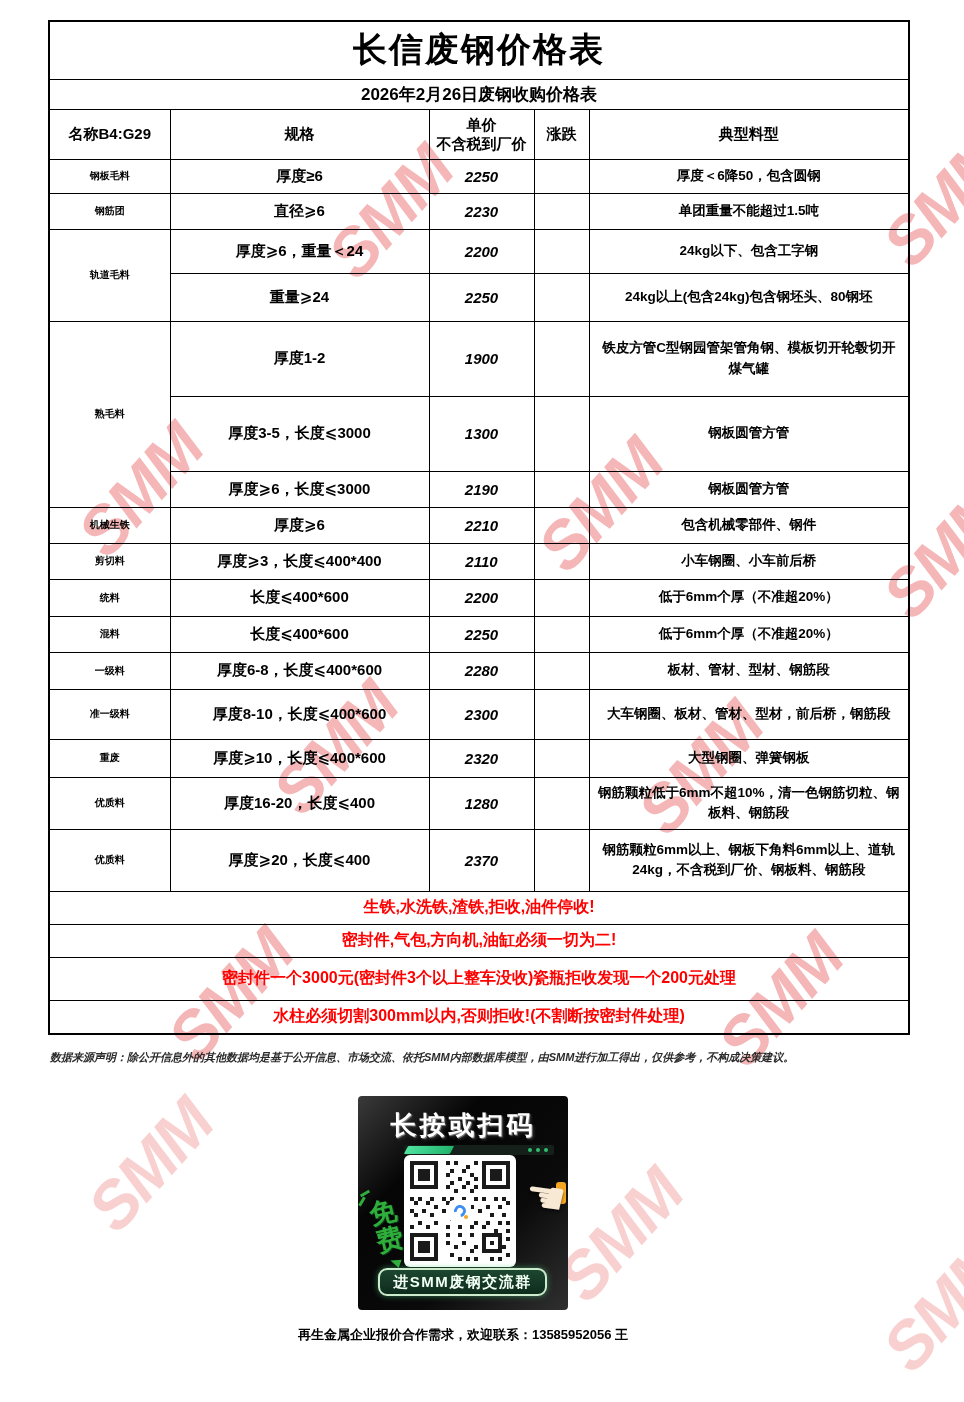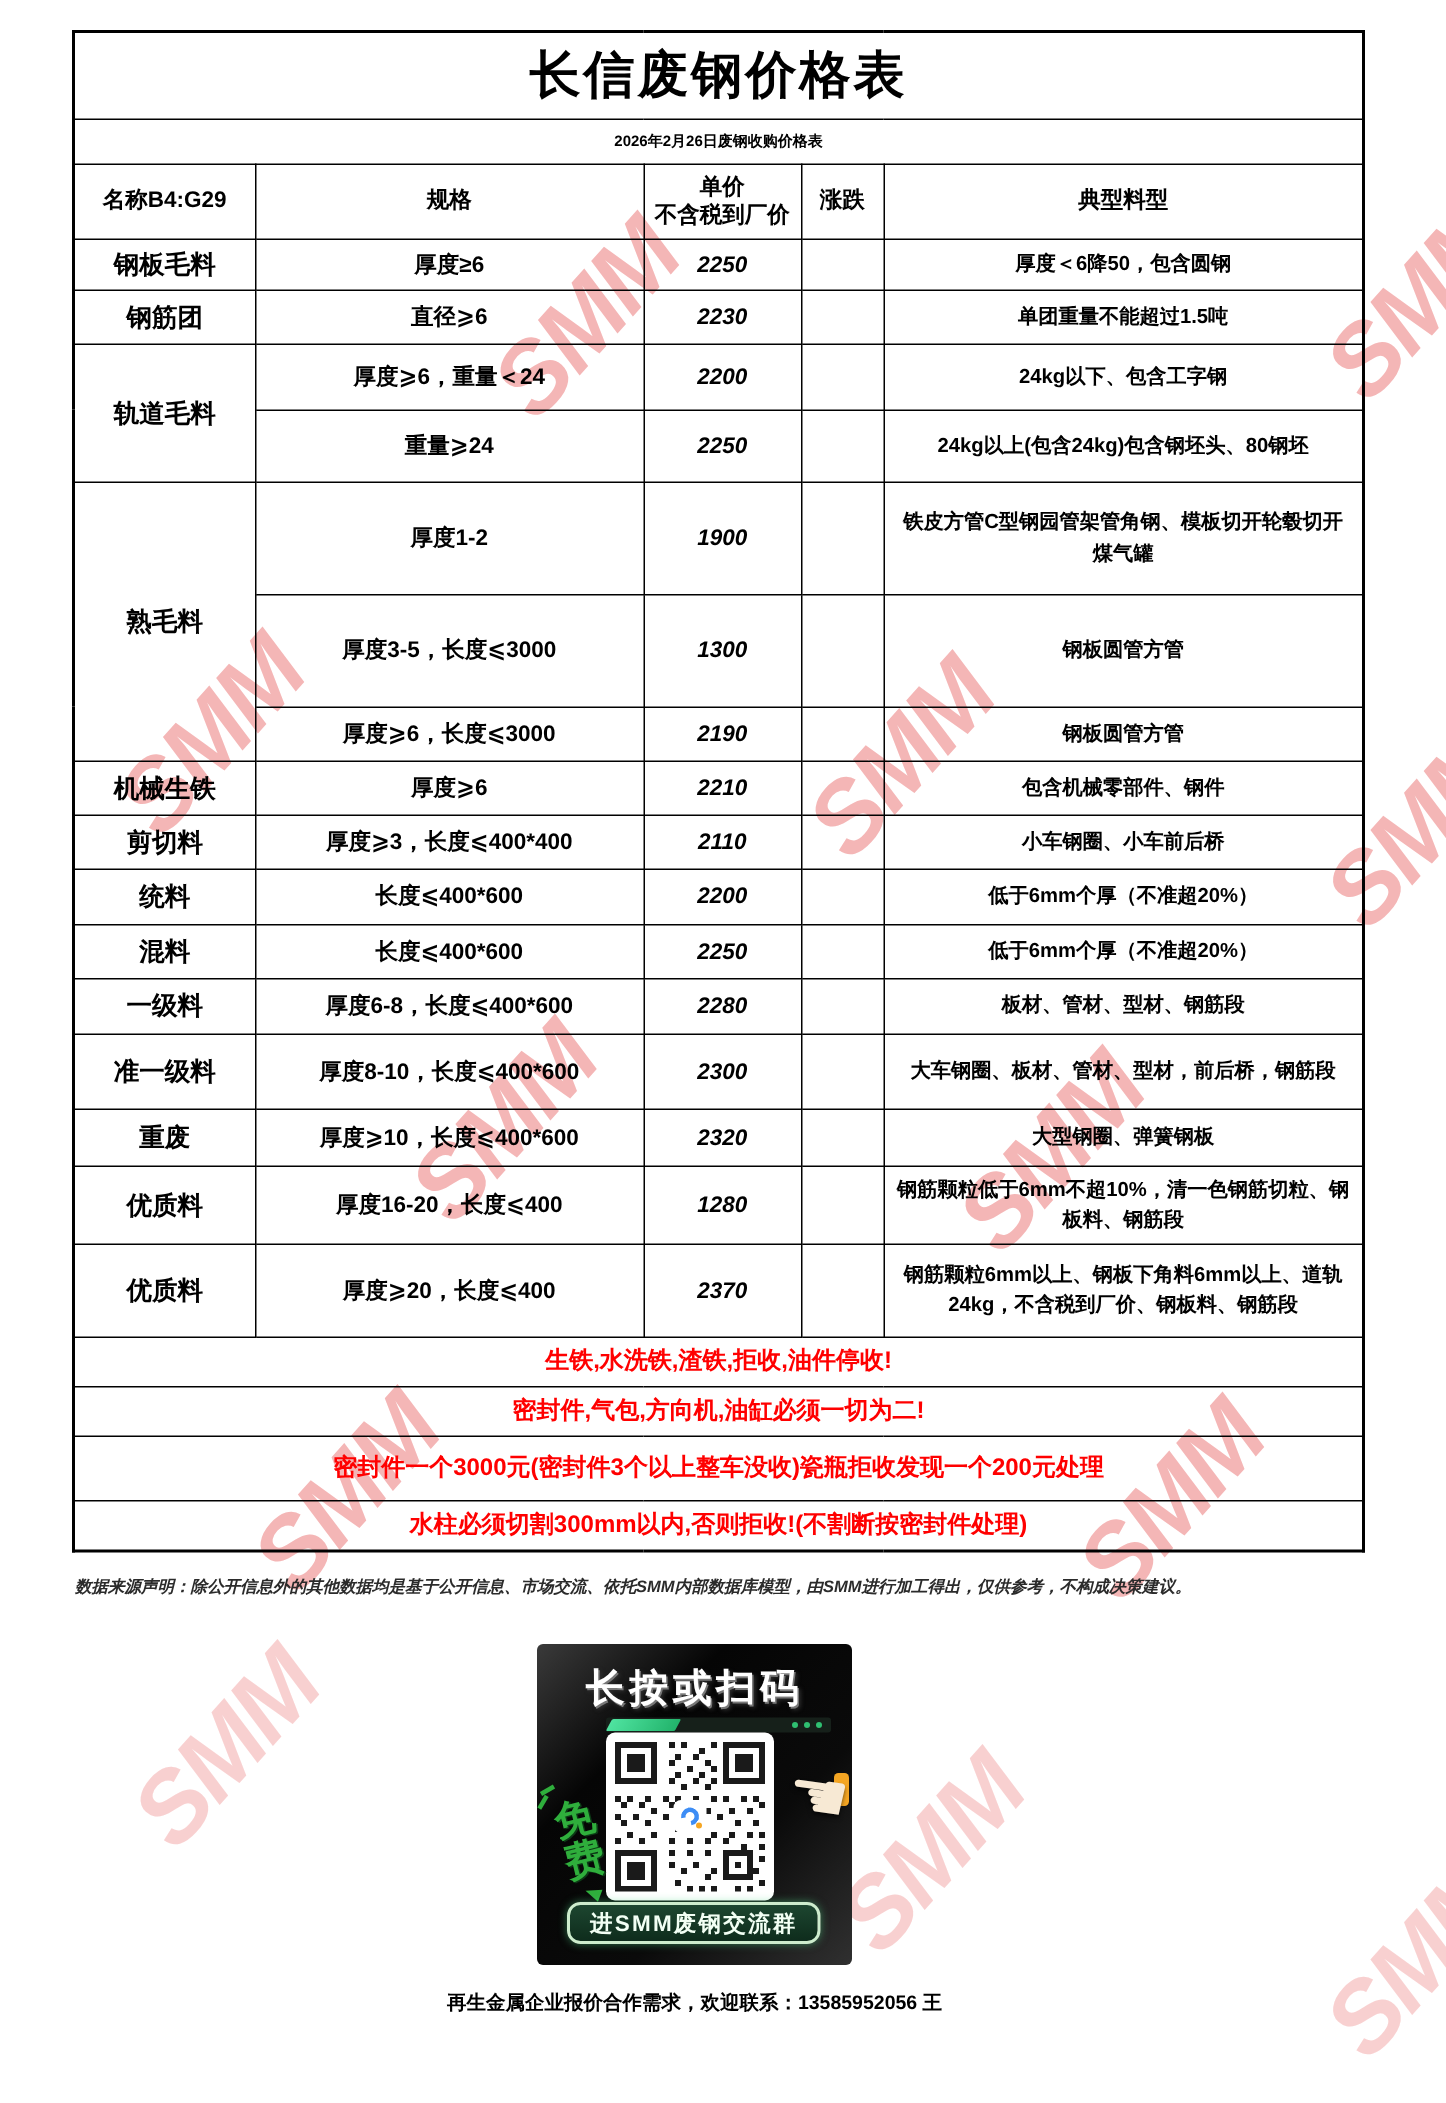--- a/index.html
+++ b/index.html
@@ -13,23 +13,23 @@
     position:absolute;font-style:italic;font-weight:800;font-size:66px;letter-spacing:-2px;
     color:#f2a4a4;opacity:.8;transform:translate(-50%,-50%) rotate(-48deg);white-space:nowrap;
     font-family:"Liberation Sans","DejaVu Sans",sans-serif;
   }
   .wm.light{color:#f8cccc;opacity:.9;}
   
   .sheet{position:absolute;left:48px;top:20px;width:945px;z-index:1;}
   table.price{border-collapse:collapse;width:860px;table-layout:fixed;border:2px solid #000;background:transparent;}
   table.price td{border:1px solid #000;text-align:center;vertical-align:middle;font-weight:700;padding:2px 6px;overflow:hidden;}
   .title-row td{font-size:34px;letter-spacing:2px;}
-  .subtitle-row td{font-size:10px;font-weight:700;}
+  .subtitle-row td{font-size:17px;font-weight:700;}
   .head-row td{font-size:15px;line-height:1.3;}
-  .c-name{font-size:17px;}
+  .c-name{font-size:10px;}
   .c-spec{font-size:15px;}
   .c-price{font-size:15px;font-style:italic;}
   .c-typ{font-size:13.5px;line-height:1.5;}
   .note-row td{color:#ff0000;font-size:16px;}
   
   .disclaimer{
     position:absolute;left:50px;top:1050px;width:880px;z-index:1;
     font-size:11px;font-weight:700;font-style:italic;color:#2b2b2b;
   }
   .contact{

